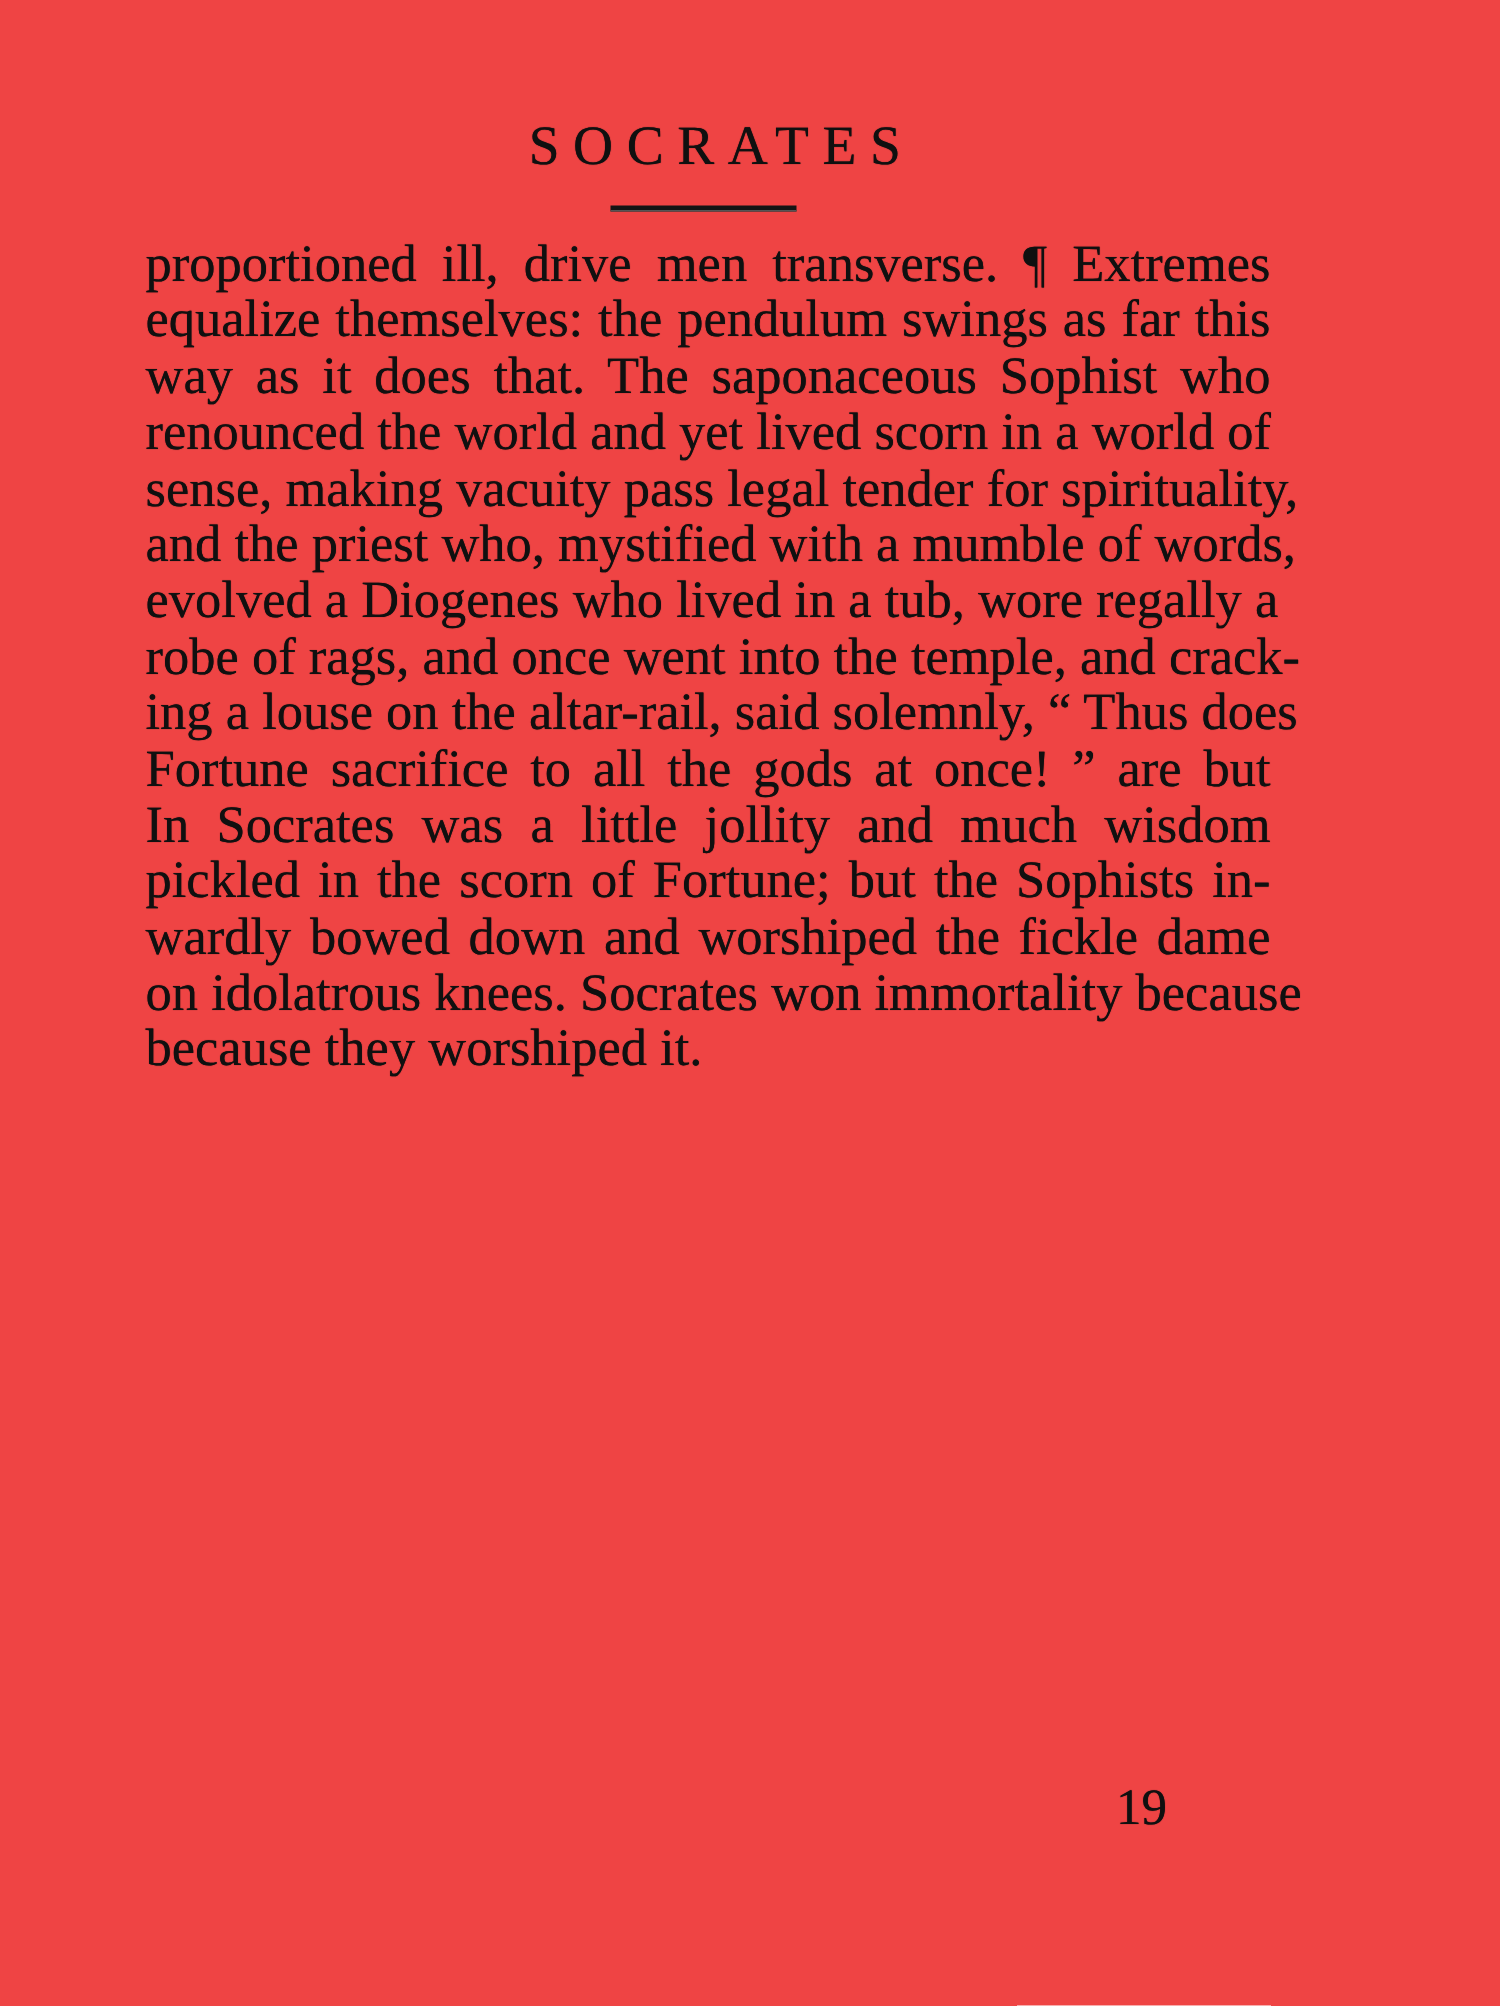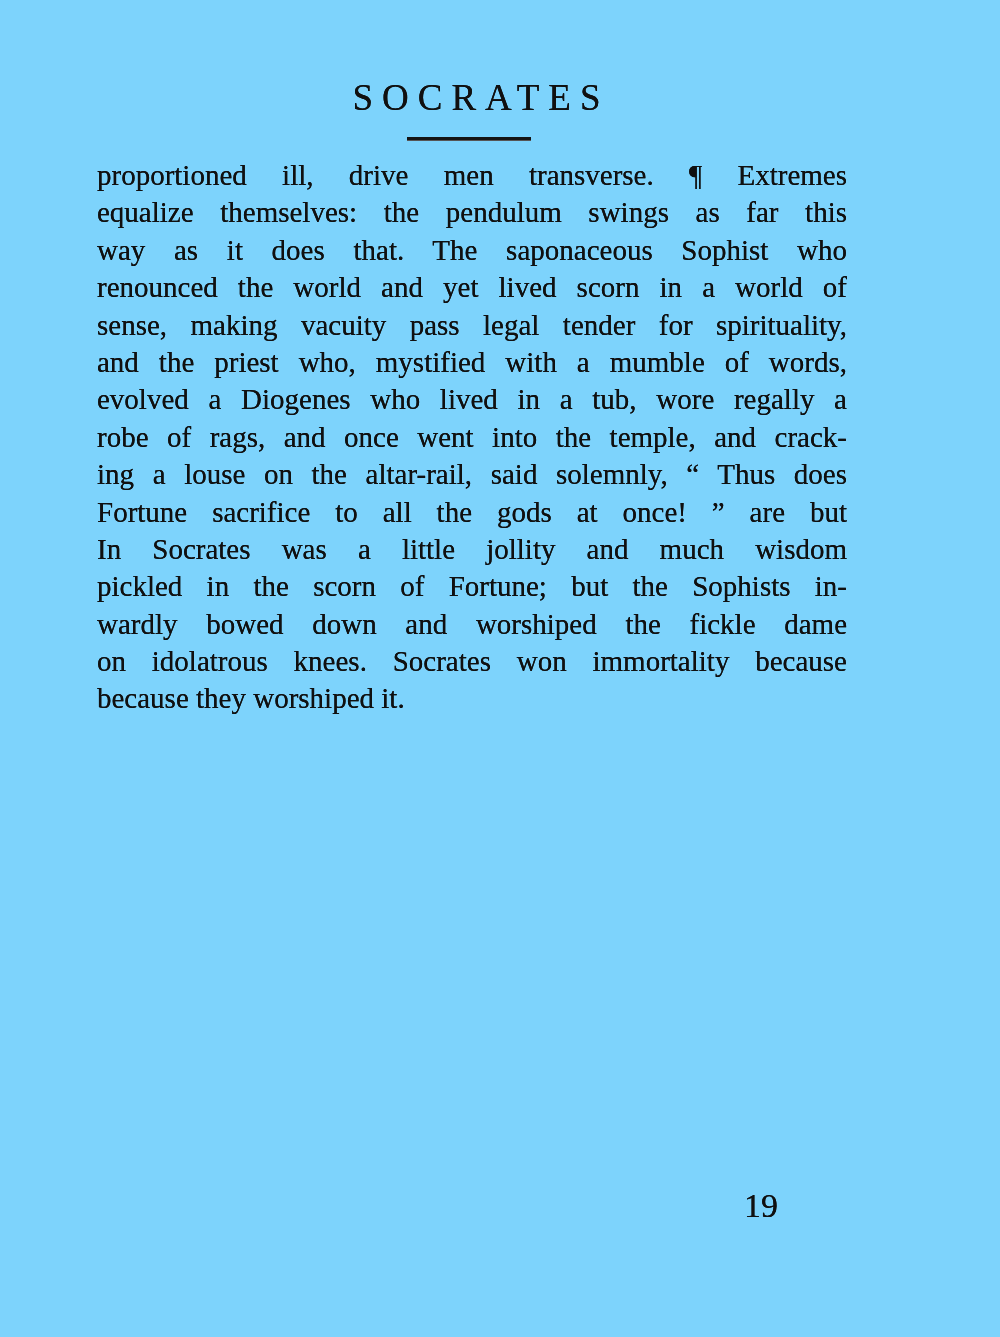--- a/index.html
+++ b/index.html
@@ -4,21 +4,21 @@
 <style>
   html, body {
     margin: 0;
     padding: 0;
     background: #ffffff;
   }
   .page {
     position: relative;
     width: 1000px;
     height: 1337px;
-    background: #7dd3fc;
+    background: #ef4444;
     overflow: hidden;
     font-family: "Liberation Serif", serif;
     color: #0e0e0e;
   }
   .heading {
     position: absolute;
     left: 97px;
     top: 76px;
     width: 750px;
     text-align: center;
@@ -38,21 +38,21 @@
     width: 124px;
     height: 3px;
     background: #141414;
     border-bottom: 1px solid #555;
   }
   .body-text {
     position: absolute;
     left: 97px;
     top: 157px;
     width: 750px;
-    font-size: 29px;
+    font-size: 35px;
     color: #101010;
     text-shadow: 0 0 0.55px currentColor;
   }
   .line {
     height: 37.4px;
     line-height: 37.4px;
     text-align: justify;
     text-align-last: justify;
     white-space: nowrap;
     overflow: visible;

